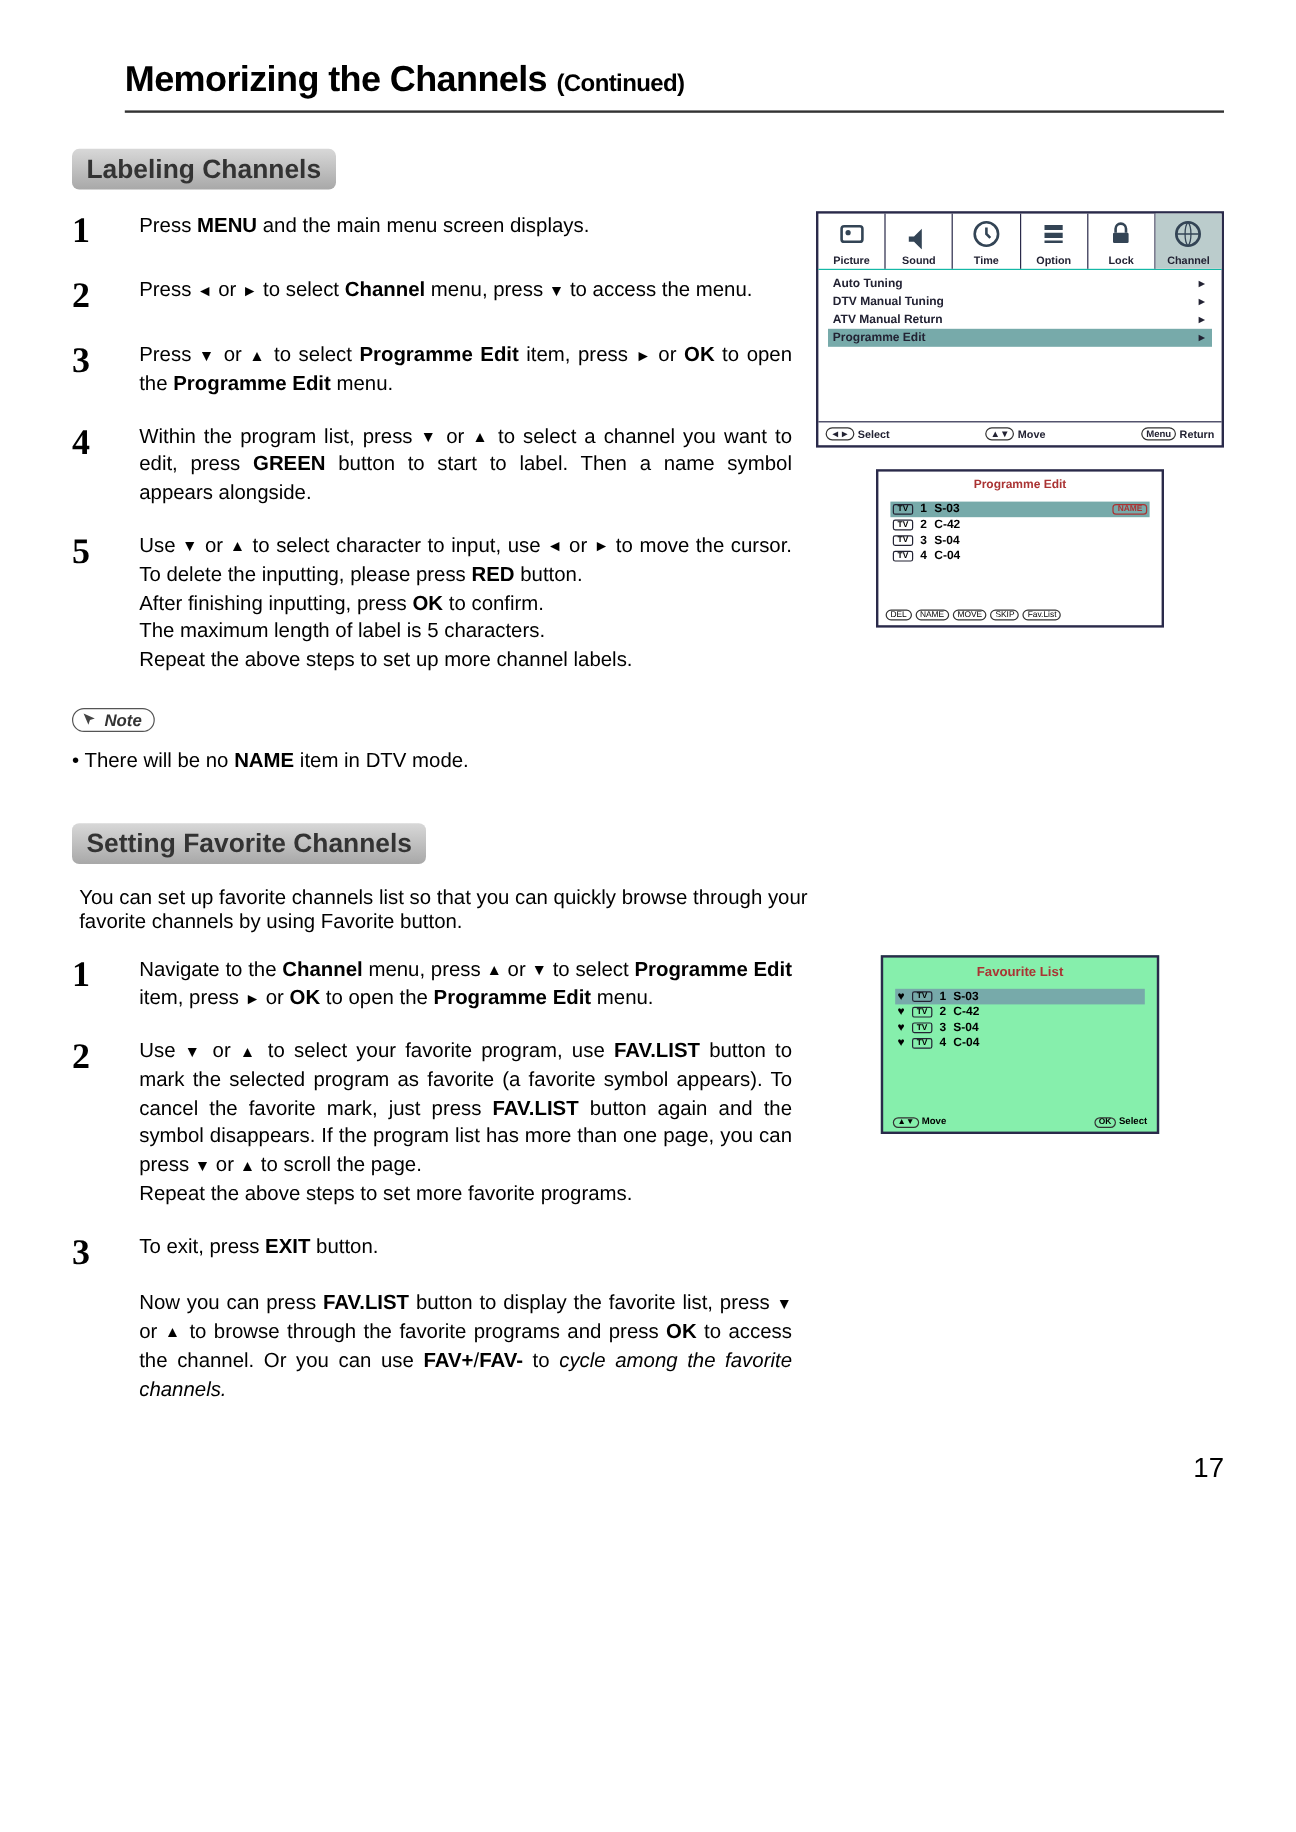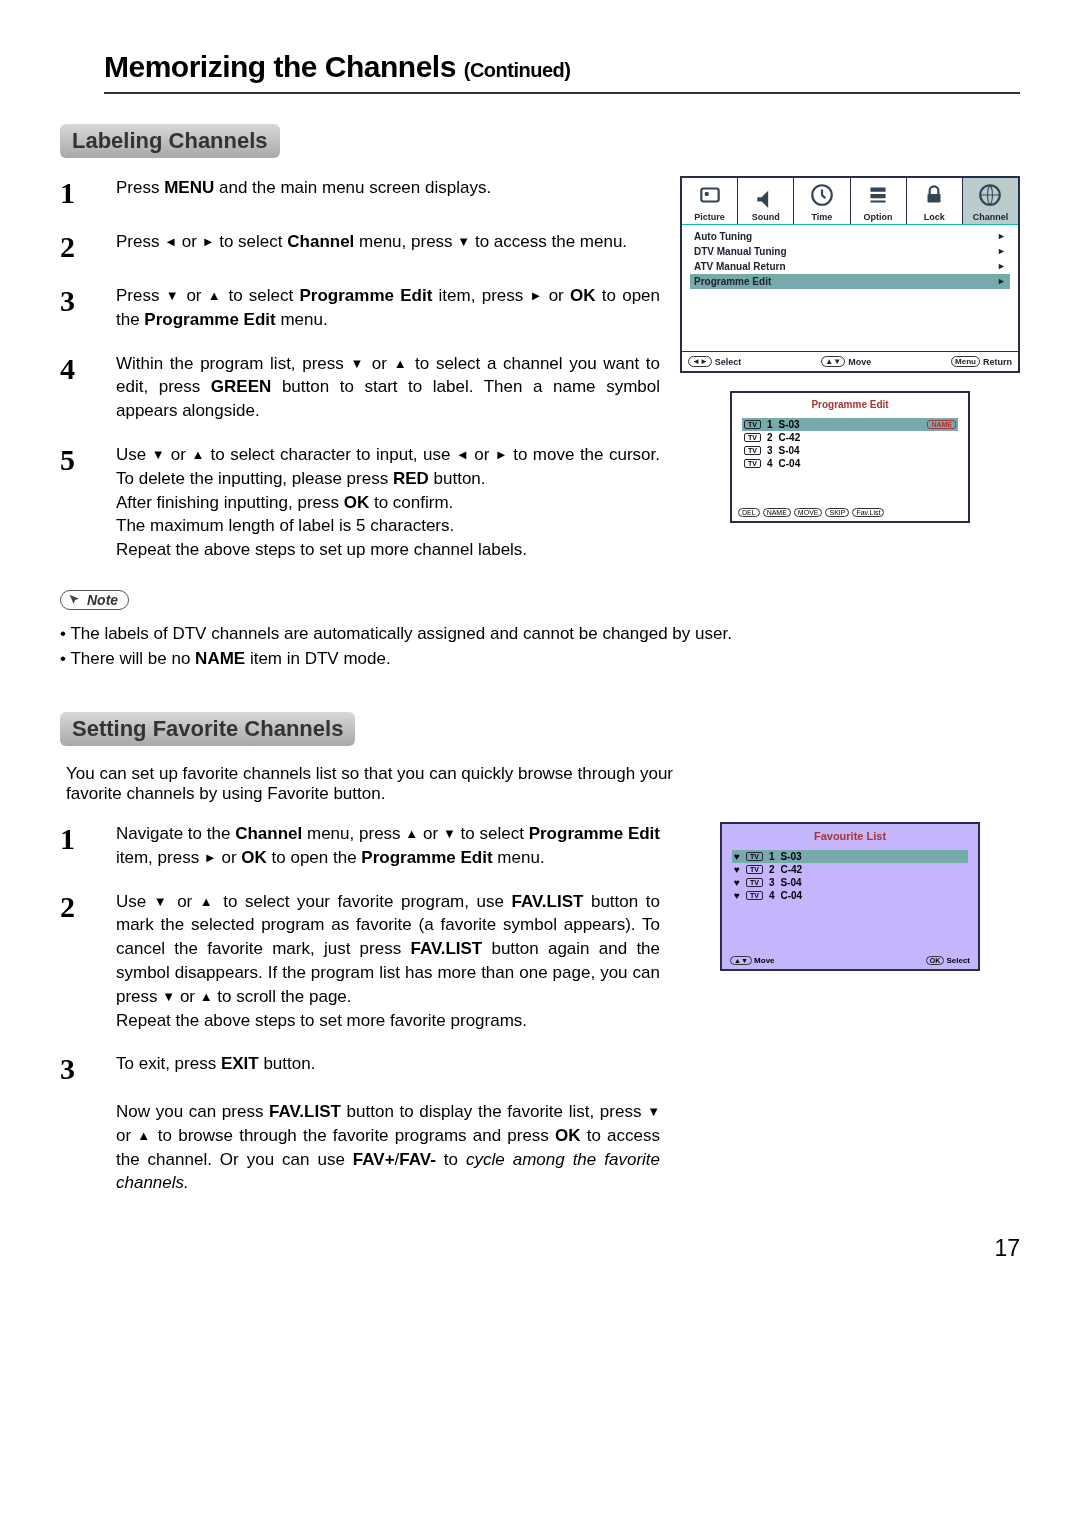--- a/index.html
+++ b/index.html
@@ -91,21 +91,21 @@
   .osd2 { border:2px solid #2a2a4a; margin-top:18px; background:#fff; }
   .osd2 .hd { text-align:center; font-size:10px; font-weight:bold; padding:6px 0; color:#a33; }
   .osd2 .chlist { padding:2px 10px 34px 10px; }
   .ch-row { display:flex; align-items:center; gap:6px; padding:1px 2px; font-size:10px; font-weight:bold; }
   .ch-row.hl { background:#7aa; }
   .tv-badge { border:1px solid #223; font-size:7px; padding:0 3px; border-radius:2px; }
   .name-badge { margin-left:auto; border:1px solid #a33; color:#a33; font-size:7px; padding:0 3px; border-radius:3px; }
   .osd2 .btm { display:flex; gap:3px; padding:4px 6px; font-size:7px; }
   .osd2 .btm span { border:1px solid #333; border-radius:6px; padding:0 3px; }
 
-  .osd3 { border:2px solid #2a2a4a; width:260px; margin:0 auto; background:#c4b5fd; }
+  .osd3 { border:2px solid #2a2a4a; width:232px; margin:0 auto; background:#86efac; }
   .osd3 .hd { text-align:center; font-size:11px; font-weight:bold; color:#a33; padding:6px 0; }
   .osd3 .chlist { padding:2px 10px 50px 10px; }
   .osd3 .btm { display:flex; justify-content:space-between; padding:4px 8px; font-size:8px; font-weight:bold; }
   .osd3 .btm .ov { border:1px solid #333; border-radius:6px; padding:0 3px; font-size:7px; }
   .heart { font-size:10px; }
   .page-num { text-align:right; font-size:23px; margin-top:40px; }
 
   .italic { font-style: italic; }
 </style>
 </head>
@@ -264,21 +264,20 @@
 
 
 <div class="note-block">
   <span class="note-tag">
     <svg viewBox="0 0 24 24">
         <path fill="#444" d="M4 4l6 14 2-6 6-2z"></path>
       </svg>
     <span>Note</span>
   </span>
   <ul class="note-list" id="note-list">
-      <li>The labels of DTV channels are automatically assigned and cannot be changed by user.</li>
       <li>There will be no <b>NAME</b> item in DTV mode.</li>
     </ul>
 </div>
 
 
 <div class="section-heading">Setting Favorite Channels</div>
 <p class="intro" style="max-width:640px">You can set up favorite channels list so that you can quickly browse through your favorite channels by using Favorite button.</p>
 
 <div class="two-col">
   <div class="steps" id="favorite-steps">

